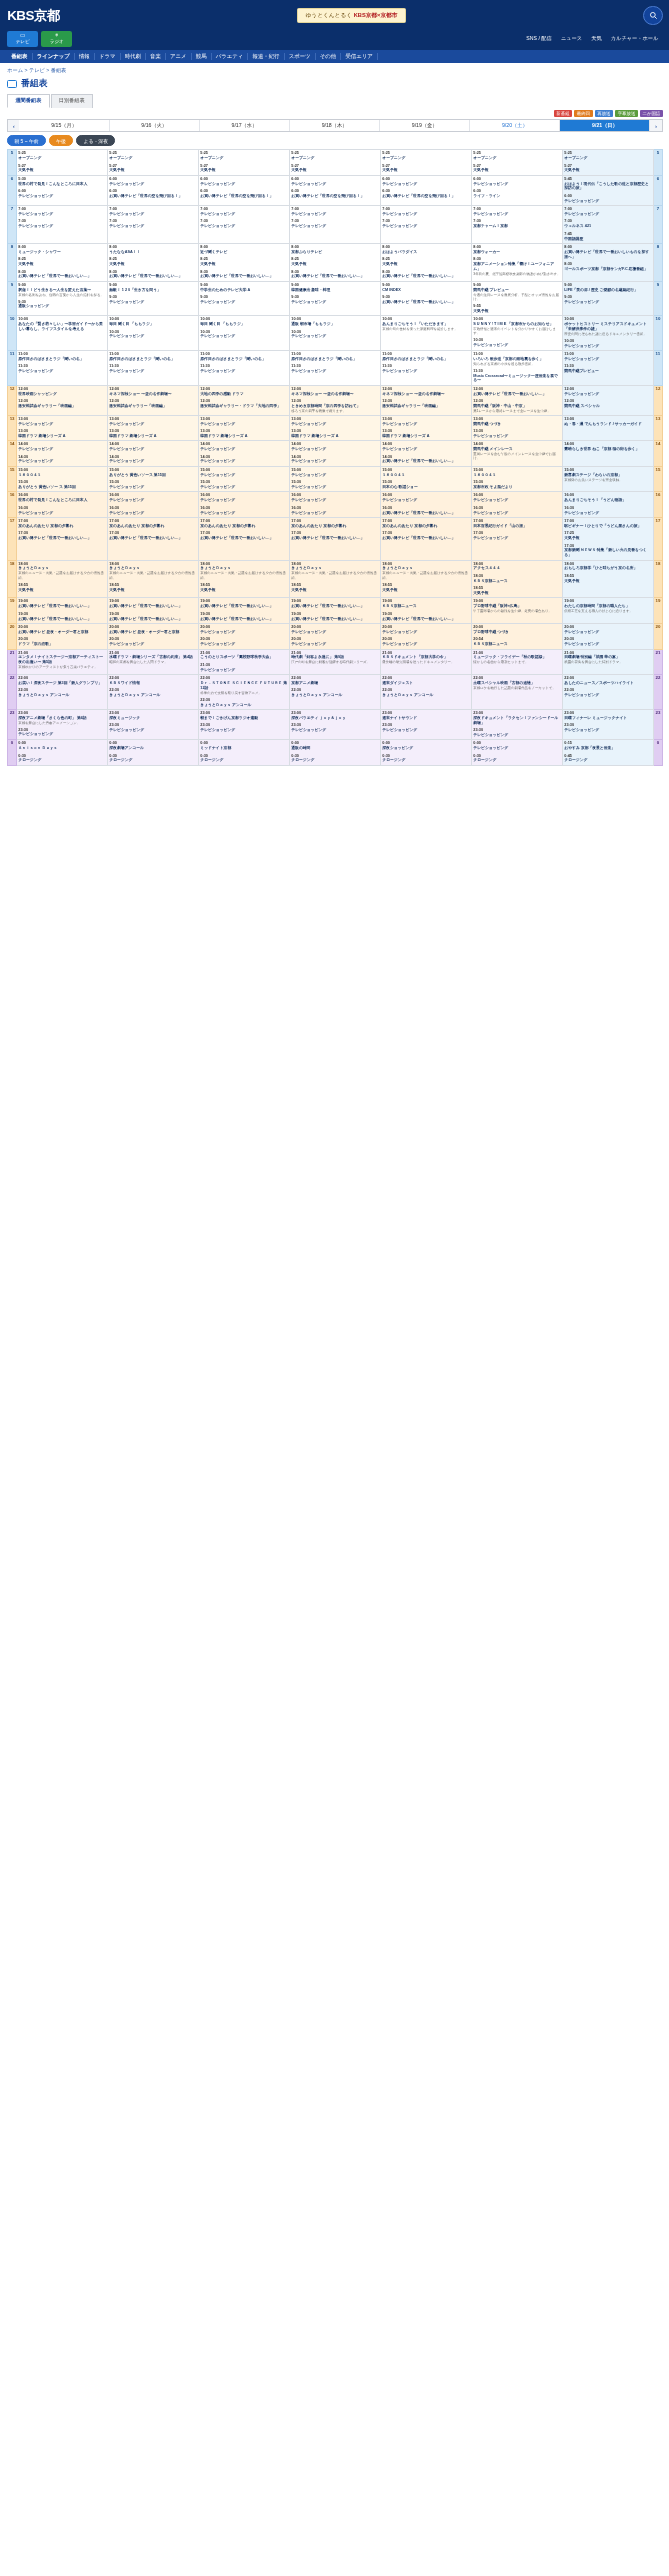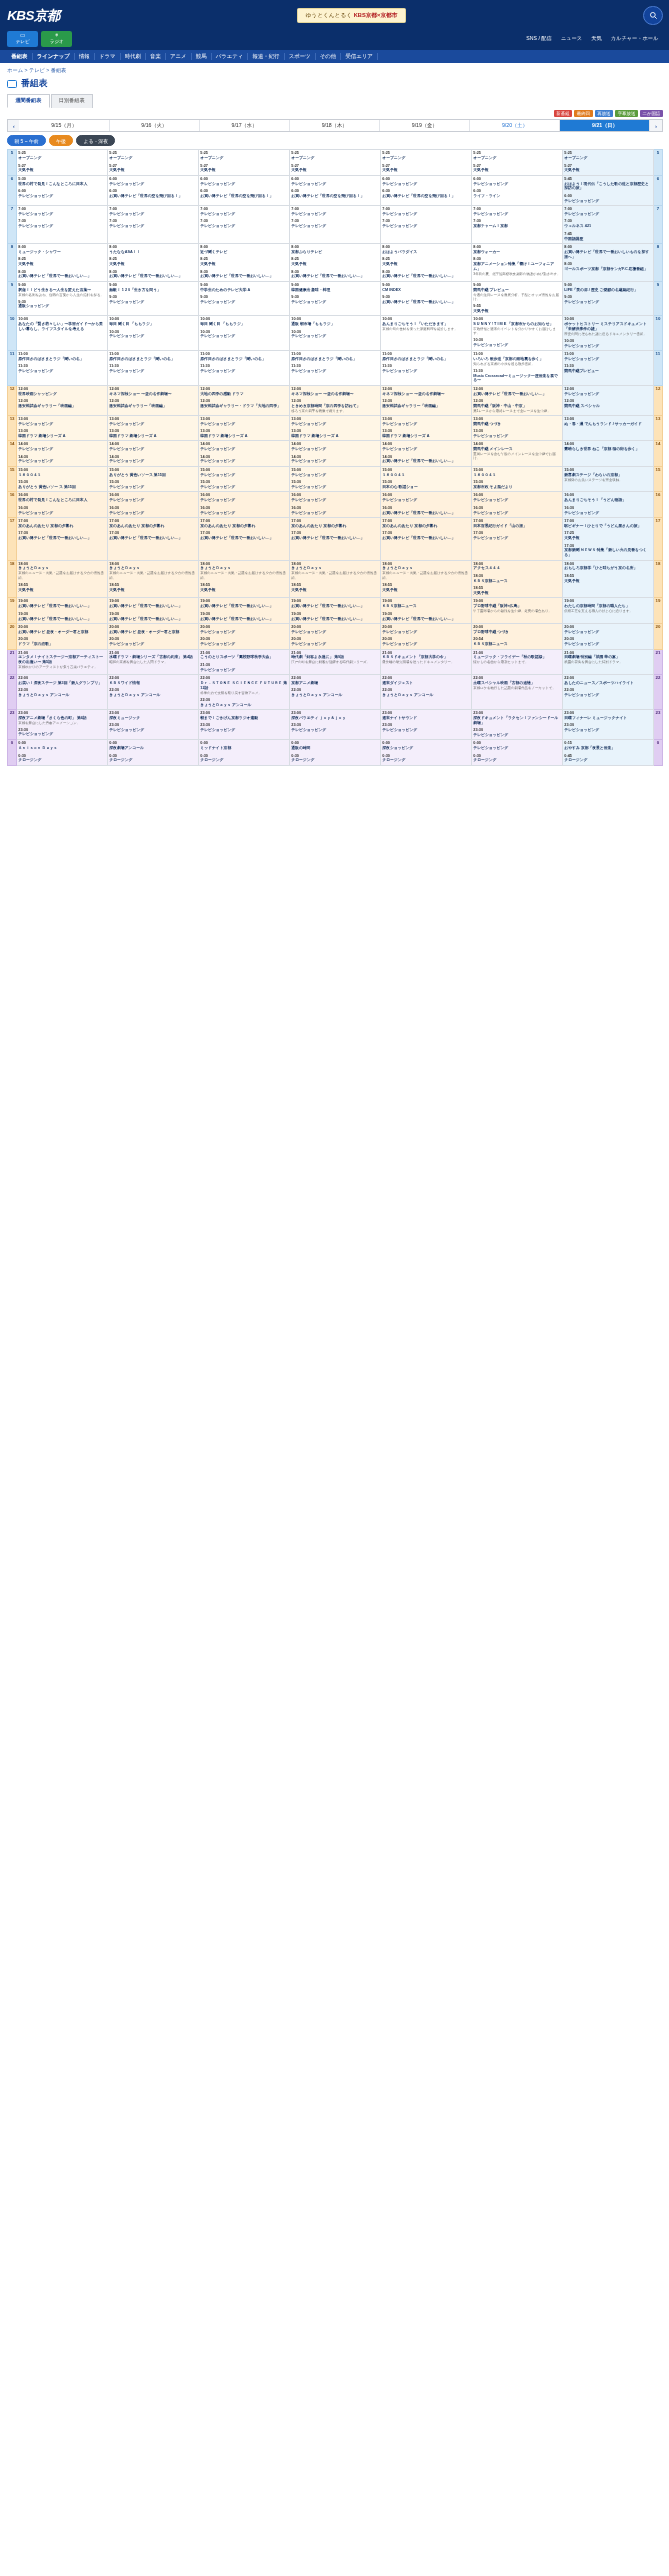--- a/index.html
+++ b/index.html
@@ -18,21 +18,20 @@
     align-items: center;
     padding: 0 7.2px;
     gap: 8.2px;
   }
   .logo {
     color: #fff;
     font-size: 13.4px;
     font-weight: bold;
     letter-spacing: -0.5px;
     white-space: nowrap;
-    font-style: italic;
   }
   .header-center { flex: 1; display: flex; justify-content: center; }
   .header-banner {
     background: #fdf3d0;
     border: 0.5px solid #e5d79a;
     color: #6a4b10;
     font-size: 5.7px;
     padding: 2.6px 7.2px;
     border-radius: 1.5px;
     white-space: nowrap;

